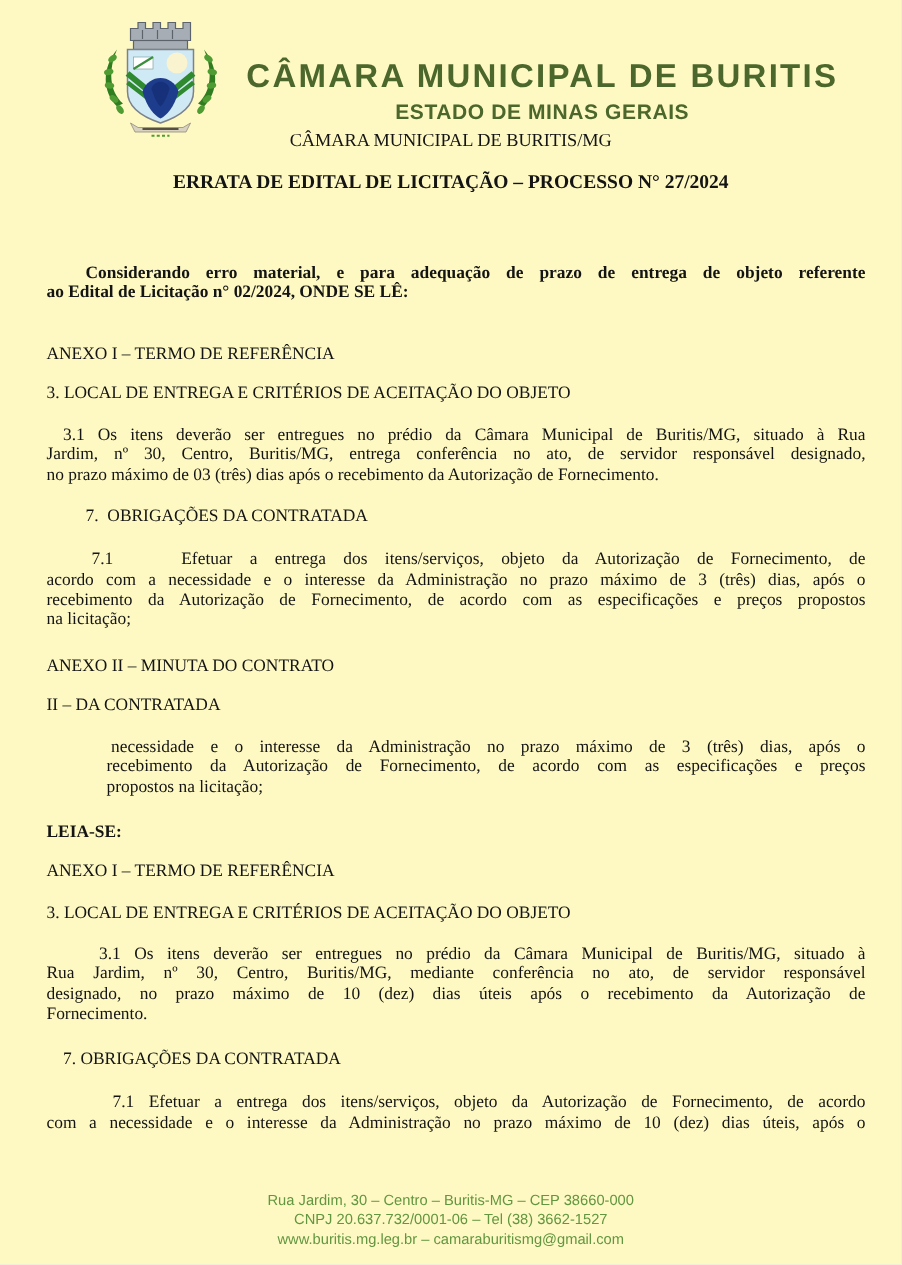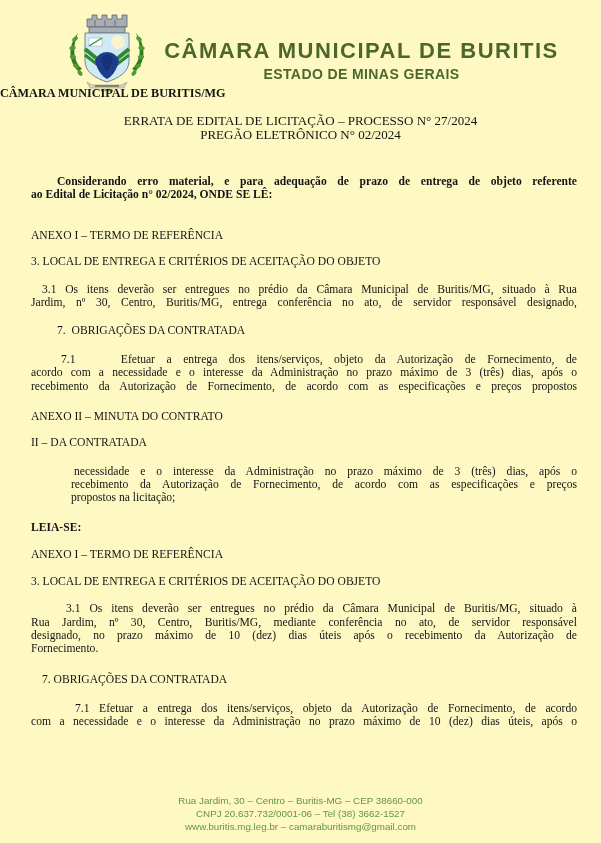--- a/index.html
+++ b/index.html
@@ -23,25 +23,25 @@
   }
   .org-state{
     position:absolute;left:128px;right:6px;top:66px;
     text-align:center;
     font-family:"Liberation Sans",sans-serif;
     font-weight:bold;font-size:14px;letter-spacing:.4px;
     color:#4c672c;
   }
   .doc-org{
     position:absolute;left:0;right:0;top:86px;
-    font-weight:bold;font-size:12.2px;
+    text-align:center;font-weight:normal;font-size:12.2px;
   }
   .doc-title{
     position:absolute;left:0;right:0;top:114px;
-    text-align:center;font-weight:normal;font-size:13px;line-height:13.5px;
+    text-align:center;font-weight:bold;font-size:13px;line-height:13.5px;
   }
   
   .doc-body{
     position:absolute;left:31px;top:175px;width:546px;
     font-size:11.6px;line-height:13.3px;
   }
   .par{margin:0 0 14px 0;}
   .line{white-space:pre-wrap;tab-size:14;}
   .jl{text-align:justify;text-align-last:justify;}
   .ll{text-align:left;}
@@ -123,45 +123,46 @@
       <line x1="31" y1="77" x2="55" y2="77" stroke="#55503f" stroke-width="1.2"></line>
       <line x1="37" y1="81.5" x2="49" y2="81.5" stroke="#4f9c33" stroke-width="1.4" stroke-dasharray="2 1.5"></line>
     </g>
   </svg>
 
   <div class="org-title">CÂMARA MUNICIPAL DE BURITIS</div>
   <div class="org-state">ESTADO DE MINAS GERAIS</div>
   <div class="doc-org">CÂMARA MUNICIPAL DE BURITIS/MG</div>
   <div class="doc-title">
     <div>ERRATA DE EDITAL DE LICITAÇÃO – PROCESSO N° 27/2024</div>
-    <div>PREGÃO ELETRÔNICO N° 02/2024</div>
   </div>
 
   <div class="doc-body">
       <div class="par k-lead">
         <div class="line jl">Considerando erro material, e para adequação de prazo de entrega de objeto referente</div>
         <div class="line ll">ao Edital de Licitação n° 02/2024, ONDE SE LÊ:</div>
       </div>
       <div class="par k-plain">
         <div class="line ll">ANEXO I – TERMO DE REFERÊNCIA</div>
       </div>
       <div class="par k-plain">
         <div class="line ll">3. LOCAL DE ENTREGA E CRITÉRIOS DE ACEITAÇÃO DO OBJETO</div>
       </div>
       <div class="par k-p-sm">
         <div class="line jl">3.1 Os itens deverão ser entregues no prédio da Câmara Municipal de Buritis/MG, situado à Rua</div>
         <div class="line jl">Jardim, nº 30, Centro, Buritis/MG, entrega conferência no ato, de servidor responsável designado,</div>
+        <div class="line ll">no prazo máximo de 03 (três) dias após o recebimento da Autorização de Fornecimento.</div>
       </div>
       <div class="par k-num-head">
         <div class="line ll">7.	OBRIGAÇÕES DA CONTRATADA</div>
       </div>
       <div class="par k-p-md">
         <div class="line jl">7.1	Efetuar a entrega dos itens/serviços, objeto da Autorização de Fornecimento, de</div>
         <div class="line jl">acordo com a necessidade e o interesse da Administração no prazo máximo de 3 (três) dias, após o</div>
         <div class="line jl">recebimento da Autorização de Fornecimento, de acordo com as especificações e preços propostos</div>
+        <div class="line ll">na licitação;</div>
       </div>
       <div class="par k-plain">
         <div class="line ll">ANEXO II – MINUTA DO CONTRATO</div>
       </div>
       <div class="par k-plain">
         <div class="line ll">II – DA CONTRATADA</div>
       </div>
       <div class="par k-c-block">
         <div class="line jl">necessidade e o interesse da Administração no prazo máximo de 3 (três) dias, após o</div>
         <div class="line jl">recebimento da Autorização de Fornecimento, de acordo com as especificações e preços</div>

